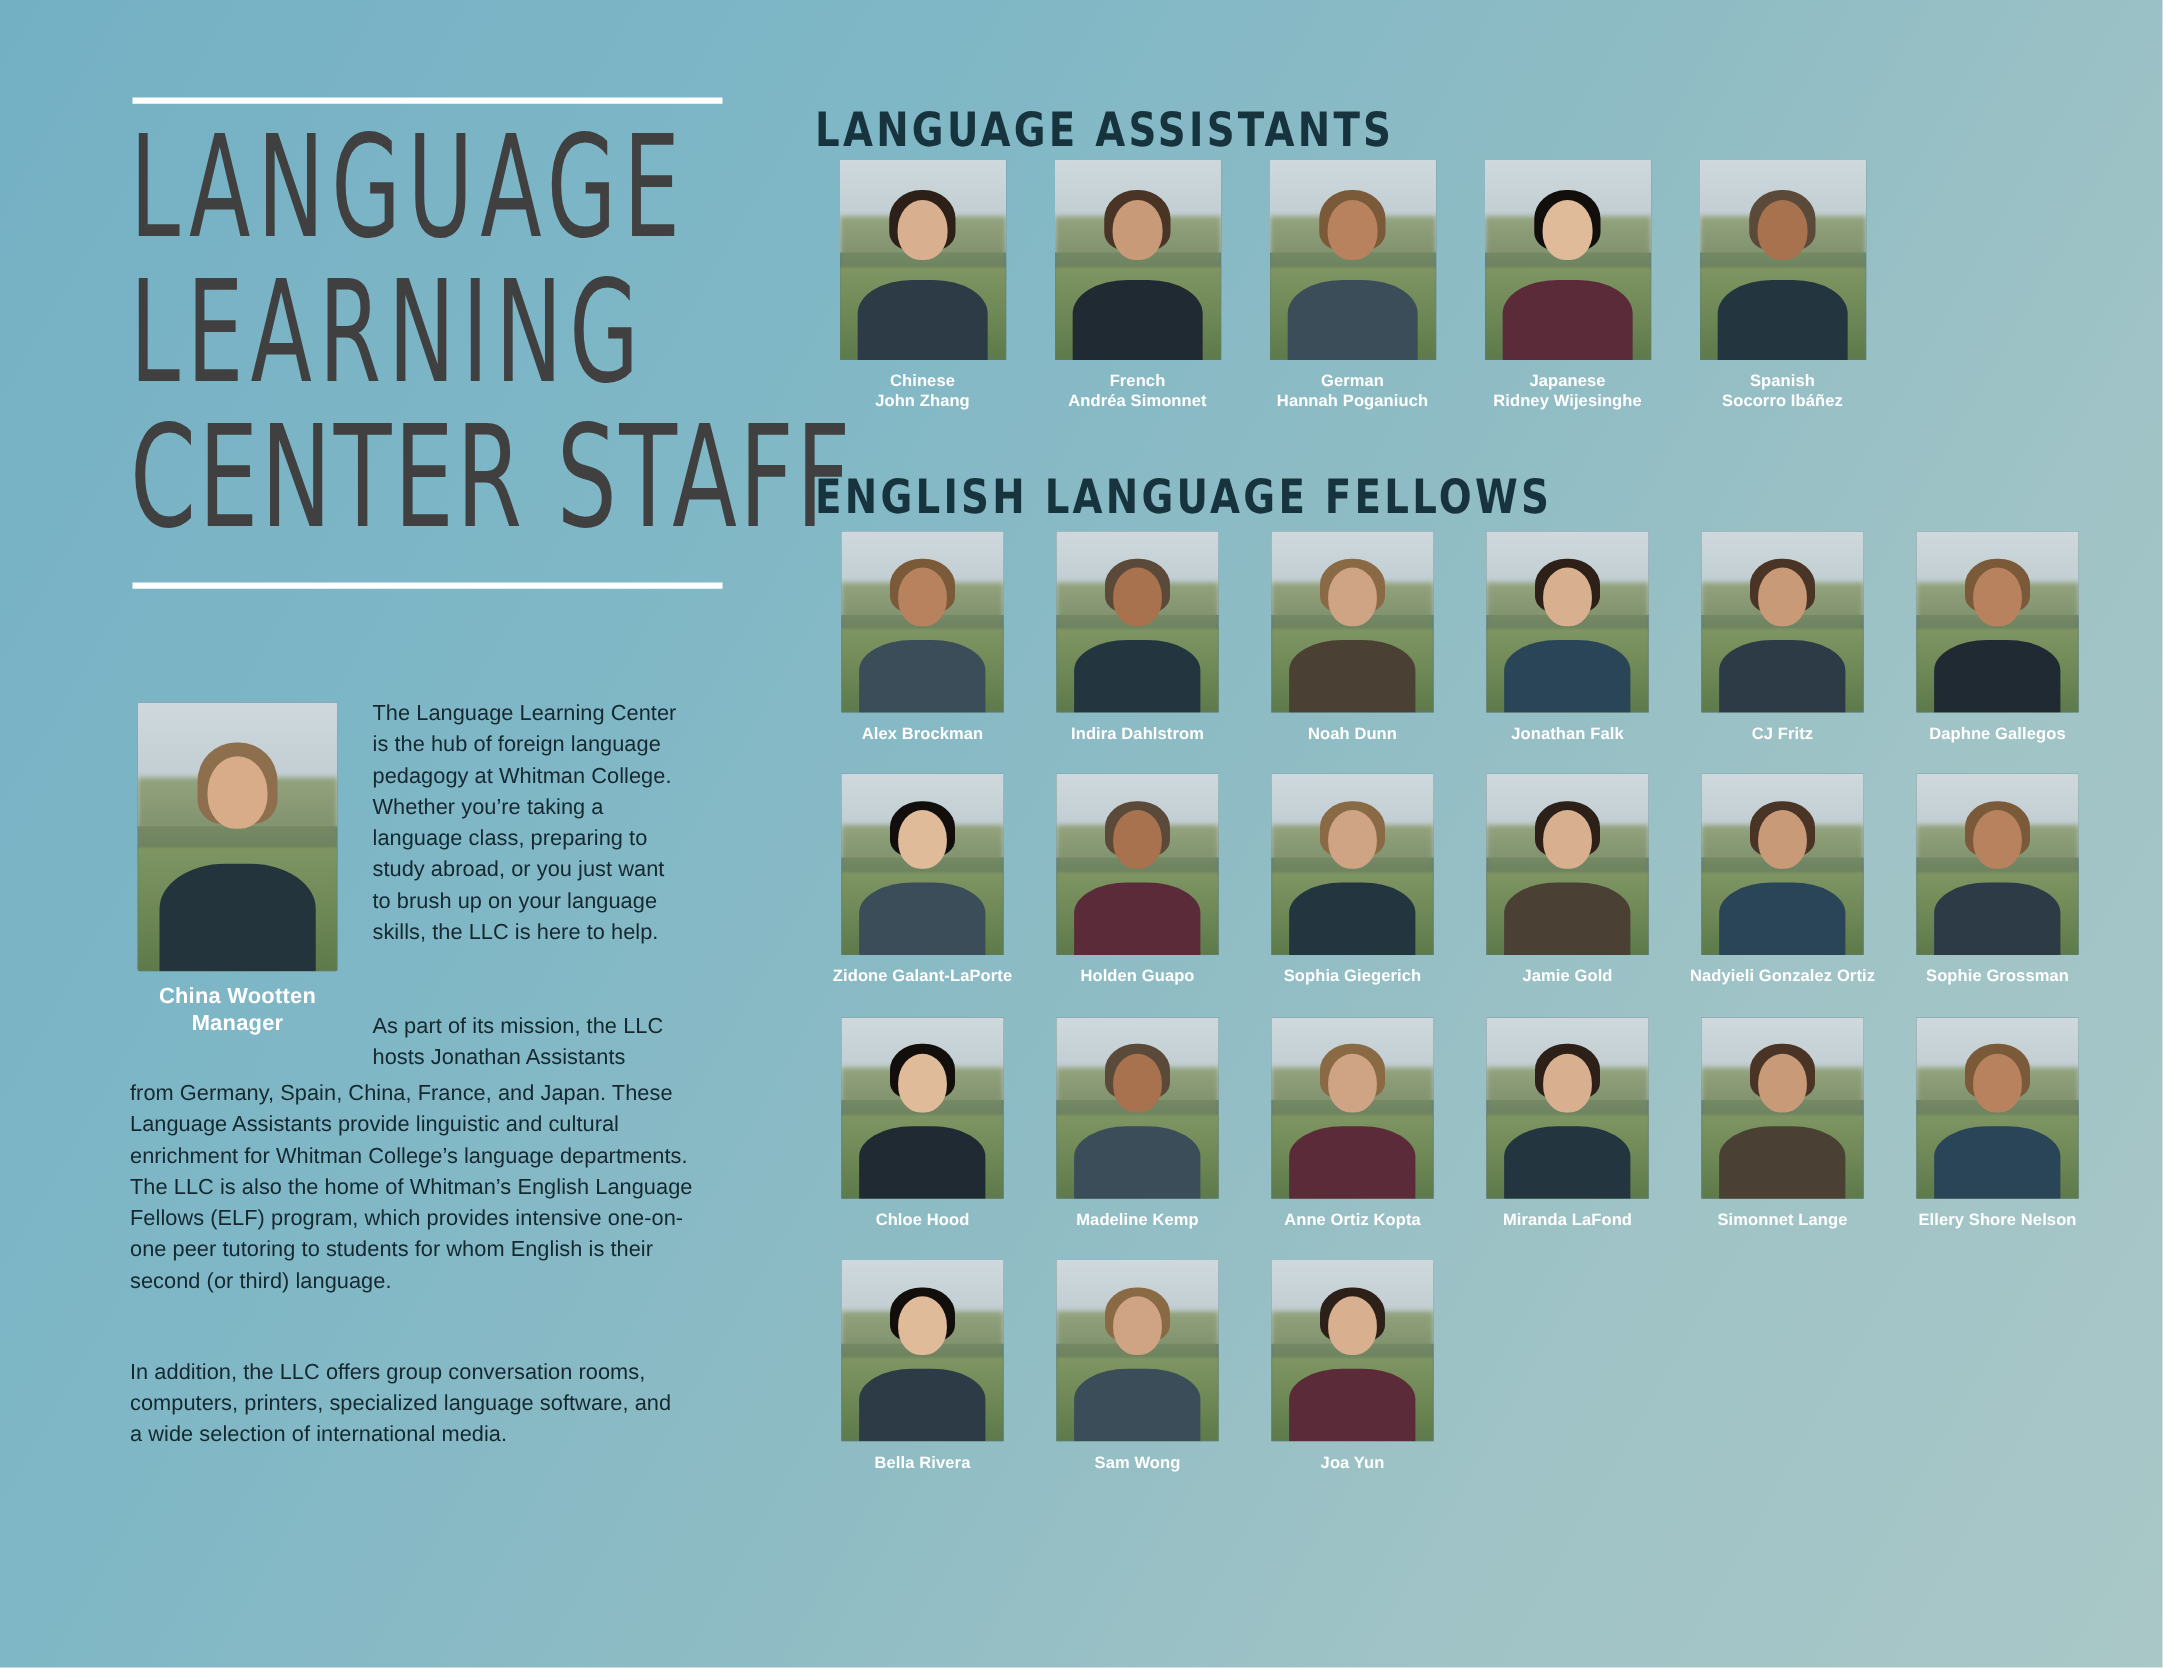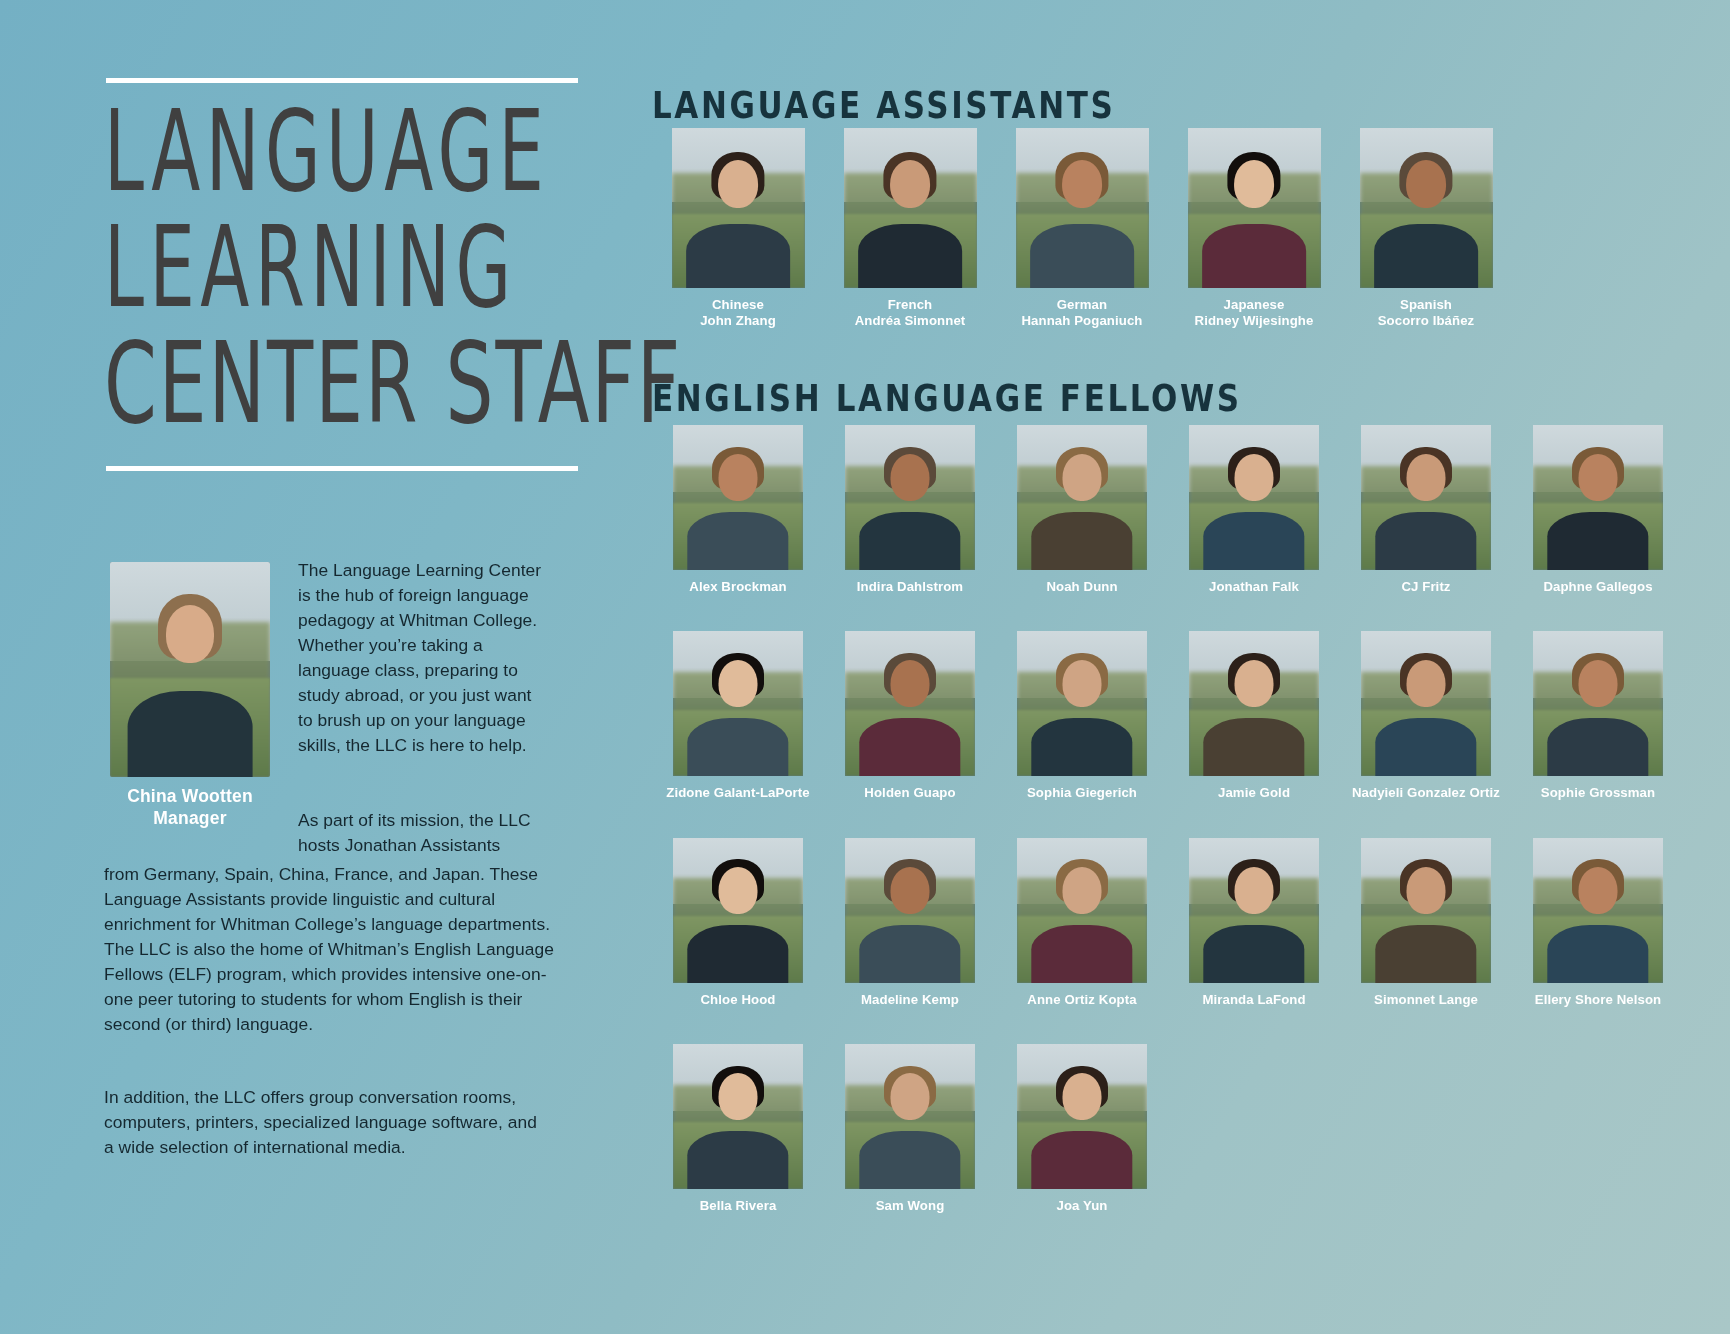--- a/index.html
+++ b/index.html
@@ -144,21 +144,21 @@
   #assistants-grid {
     left: 32px;
     top: 128px;
     grid-template-columns: repeat(5, 172px);
     column-gap: 0;
   }
   #fellows-grid {
     left: 32px;
     top: 425px;
     grid-template-columns: repeat(6, 172px);
-    row-gap: 12px;
+    row-gap: 0;
   }
   .person {
     width: 172px;
     display: flex;
     flex-direction: column;
     align-items: center;
   }
   .assistant-photo {
     width: 133px;
     height: 160px;

